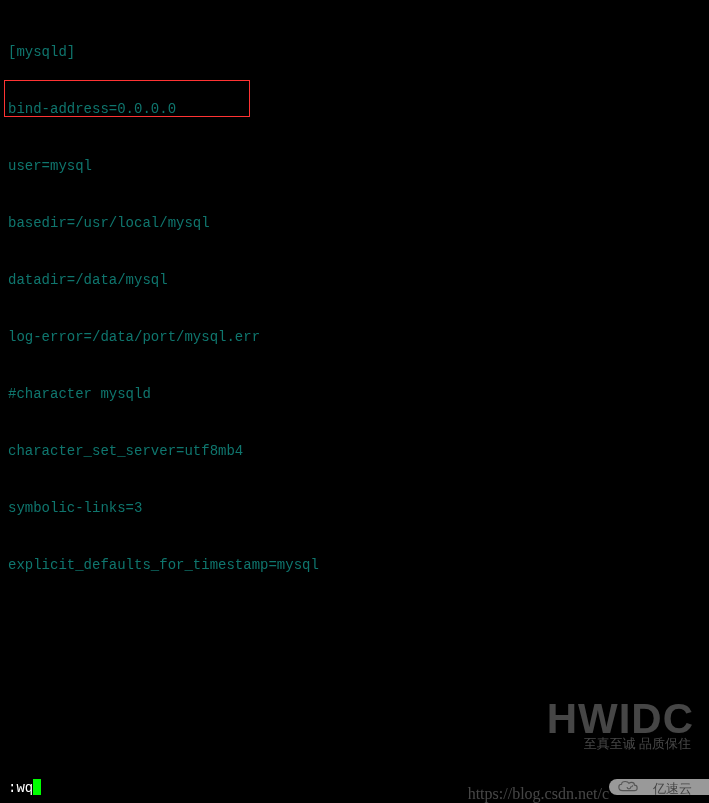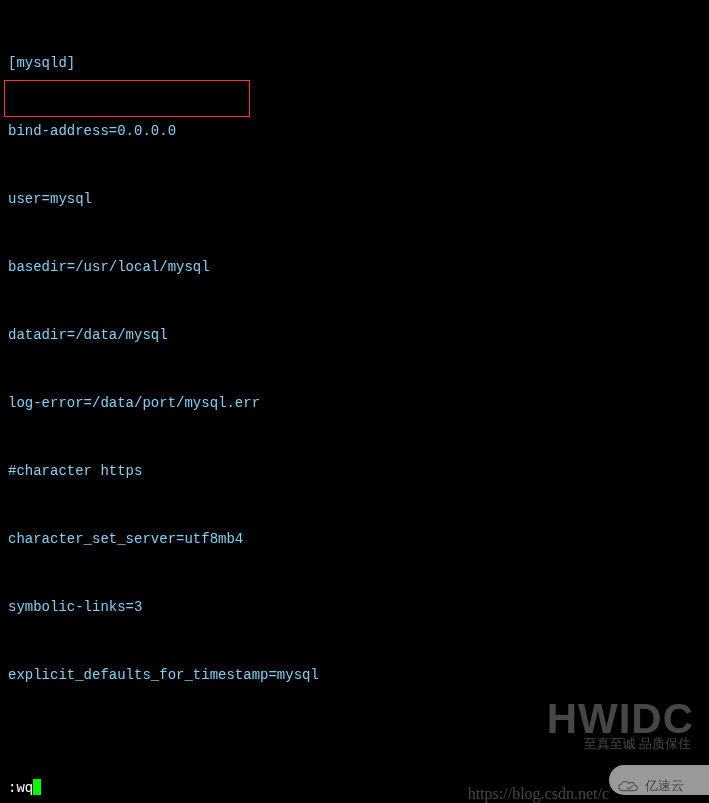--- a/index.html
+++ b/index.html
@@ -16,23 +16,22 @@
       line-height: 19px;
       color: #fff;
       position: relative;
       overflow: hidden;
     }
     .terminal {
       padding: 5px 8px;
       white-space: pre;
     }
     .line {
-      color: #7dd3fc;
+      color: #0f766e;
       height: 19px;
-      margin-top: 11px;
     }
     .highlight-box {
       position: absolute;
       left: 4px;
       top: 80px;
       width: 246px;
       height: 37px;
       border: 1px solid #ff3333;
       pointer-events: none;
     }
@@ -79,28 +78,29 @@
       color: rgba(200, 200, 200, 0.35);
       font-family: Liberation Serif, serif;
       font-size: 16px;
       pointer-events: none;
     }
     .badge {
       position: absolute;
       right: 0;
       bottom: 8px;
       width: 100px;
-      height: 30px;
+      height: 16px;
       background: rgba(180, 180, 180, 0.85);
       border-top-left-radius: 15px;
       border-bottom-left-radius: 15px;
       display: flex;
-      align-items: flex-end;
+      align-items: flex-start;
       padding-left: 8px;
       pointer-events: none;
+      gap: 8px;
     }
     .badge-icon {
       width: 22px;
       height: 16px;
       position: relative;
       margin-right: 6px;
     }
     .badge-icon svg {
       width: 100%;
       height: 100%;
@@ -114,21 +114,21 @@
 </head>
 <body>
 
 <div class="terminal">
   <div class="line">[mysqld]</div>
   <div class="line">bind-address=0.0.0.0</div>
   <div class="line">user=mysql</div>
   <div class="line">basedir=/usr/local/mysql</div>
   <div class="line">datadir=/data/mysql</div>
   <div class="line">log-error=/data/port/mysql.err</div>
-  <div class="line">#character https</div>
+  <div class="line">#character mysqld</div>
   <div class="line">character_set_server=utf8mb4</div>
   <div class="line">symbolic-links=3</div>
   <div class="line">explicit_defaults_for_timestamp=mysql</div>
   <div class="empty-gap"></div>
   
 </div>
 
 <div class="highlight-box"></div>
 
 <div class="command-line">

